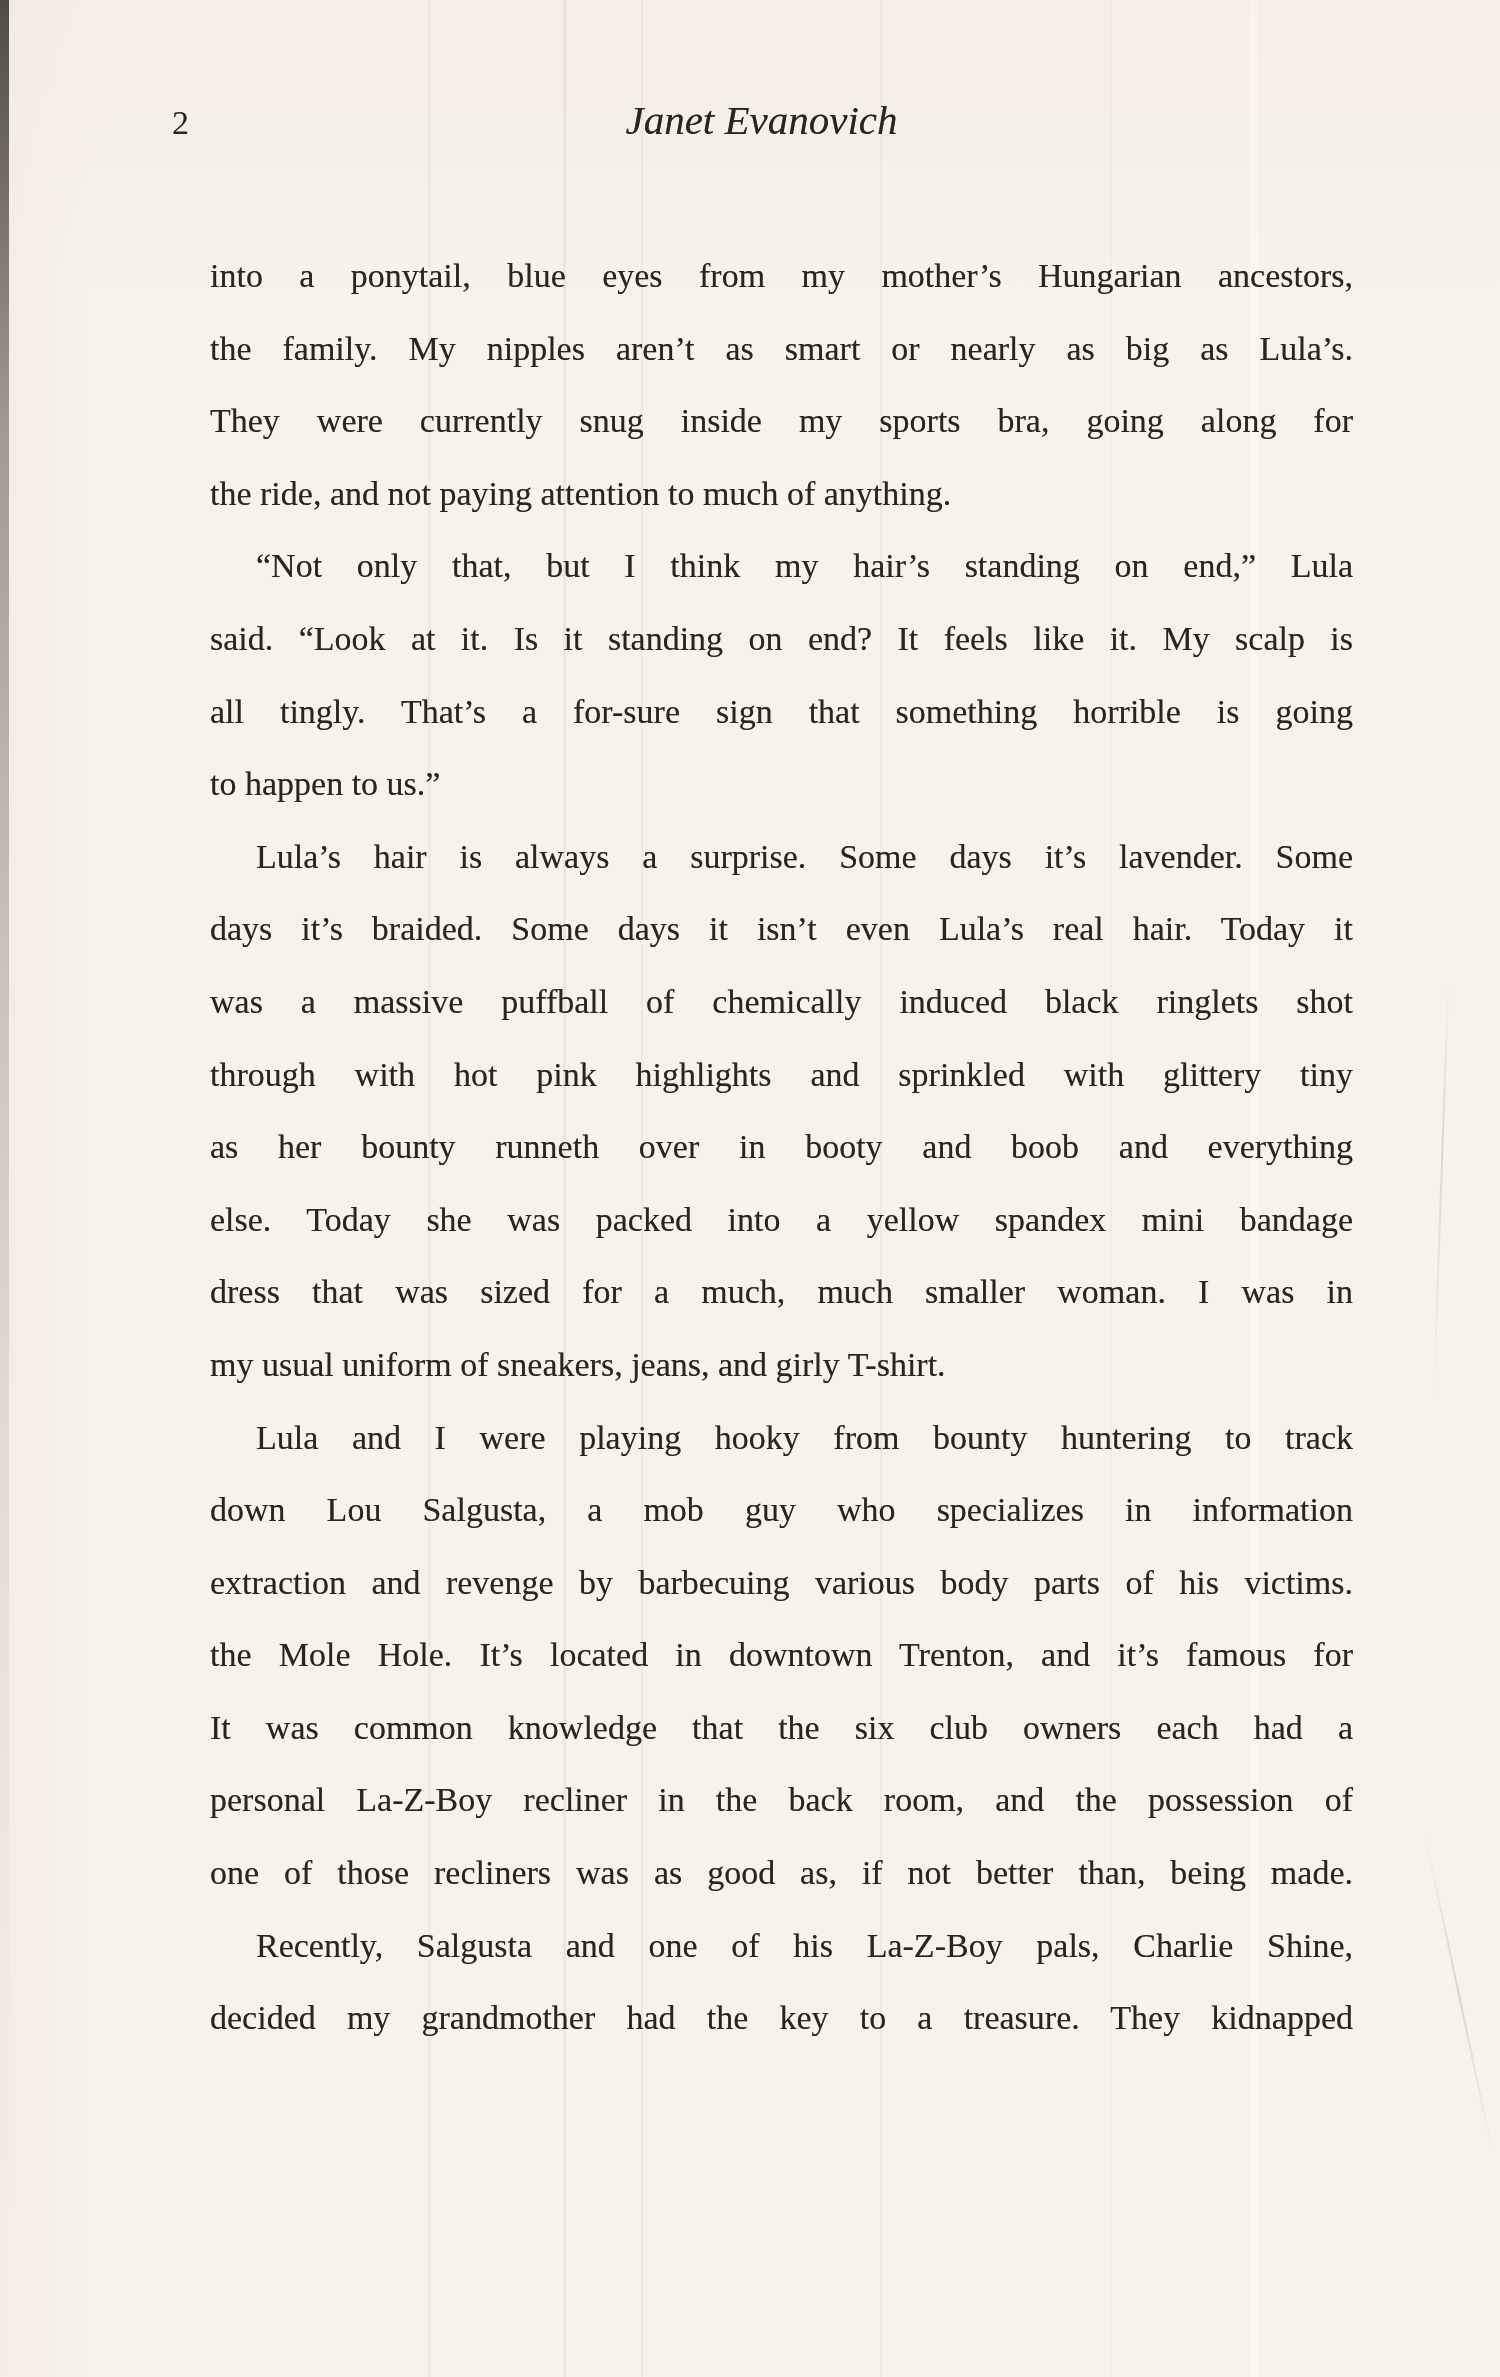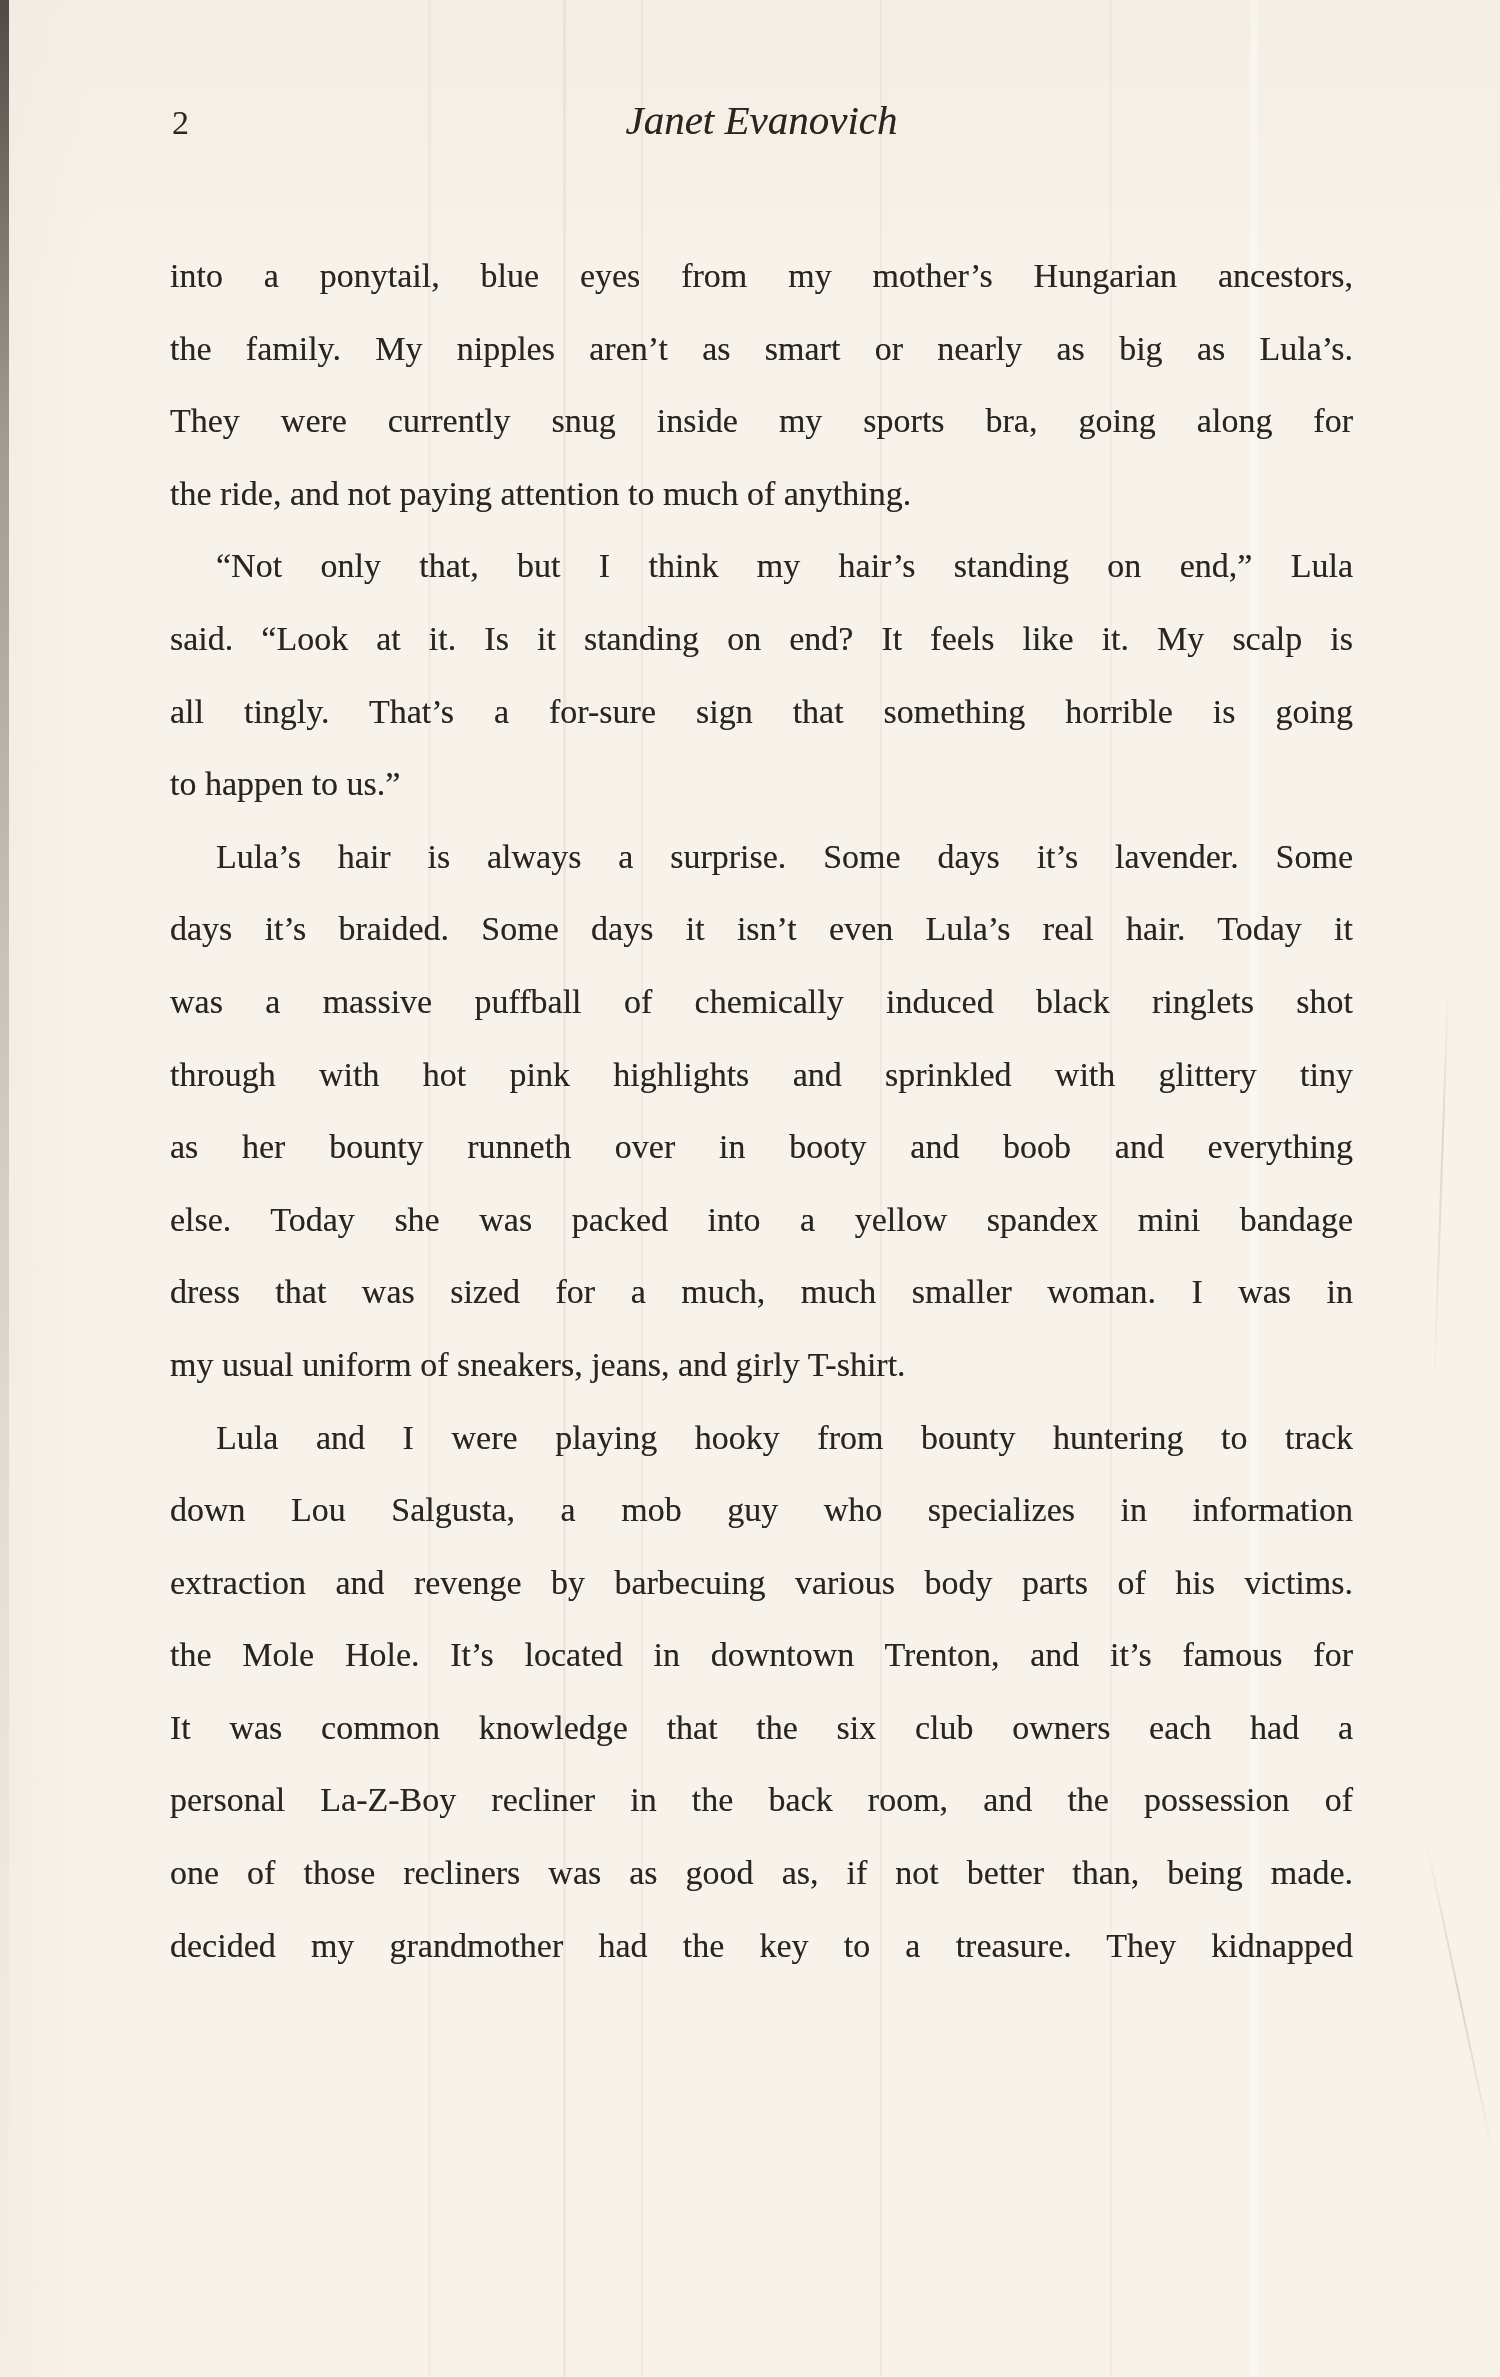--- a/index.html
+++ b/index.html
@@ -84,20 +84,21 @@
     font-size:34px;
     color:var(--ink);
     text-shadow:0 0 0.6px rgba(42,37,32,0.5);
   }
   .line{
     height:72.6px;
     line-height:72.6px;
     text-align:justify;
     text-align-last:justify;
     white-space:normal;
+    margin-left:40px;
   }
   .line.indent{ padding-left:46px; }
   .line.last{ text-align-last:left; }
 </style>
 </head>
 <body>
 
 <div class="page">
   <div class="streaks"></div>
   <div class="edge-left"></div>
@@ -126,15 +127,16 @@
       <div class="line">else. Today she was packed into a yellow spandex mini bandage</div>
       <div class="line">dress that was sized for a much, much smaller woman. I was in</div>
       <div class="line last">my usual uniform of sneakers, jeans, and girly T-shirt.</div>
       <div class="line indent">Lula and I were playing hooky from bounty huntering to track</div>
       <div class="line">down Lou Salgusta, a mob guy who specializes in information</div>
       <div class="line">extraction and revenge by barbecuing various body parts of his victims.</div>
       <div class="line">the Mole Hole. It’s located in downtown Trenton, and it’s famous for</div>
       <div class="line">It was common knowledge that the six club owners each had a</div>
       <div class="line">personal La-Z-Boy recliner in the back room, and the possession of</div>
       <div class="line">one of those recliners was as good as, if not better than, being made.</div>
+      <div class="line indent">Recently, Salgusta and one of his La-Z-Boy pals, Charlie Shine,</div>
       <div class="line">decided my grandmother had the key to a treasure. They kidnapped</div>
     </div>
 </div>
 
 </body></html>

